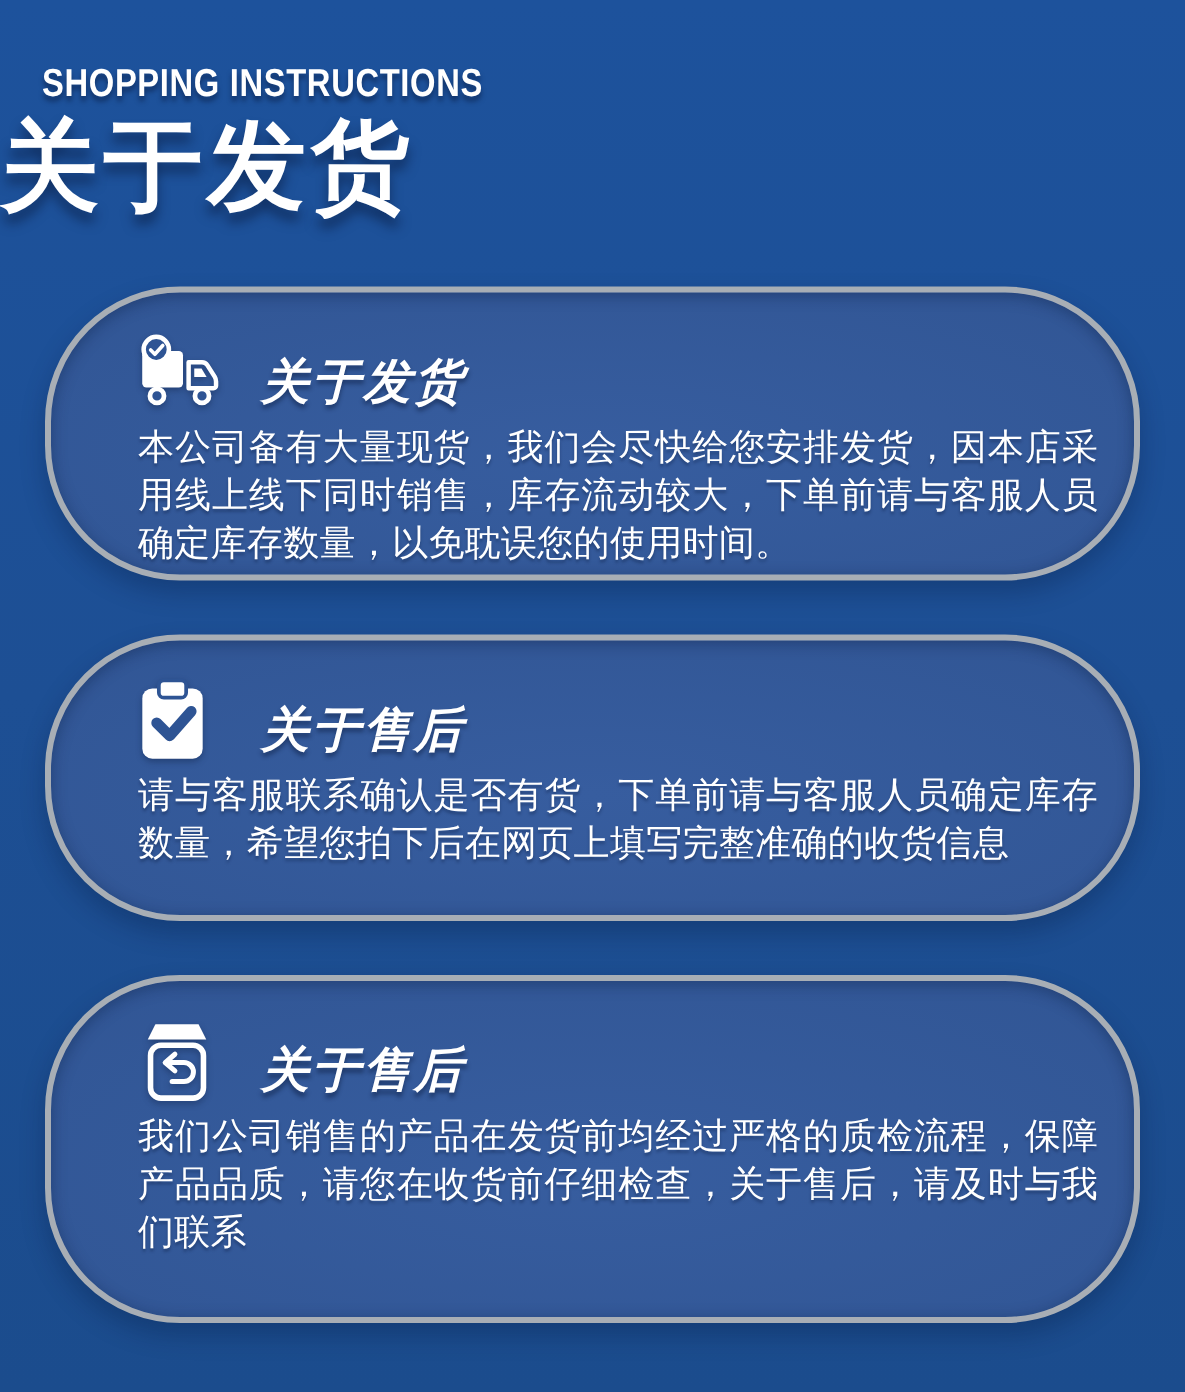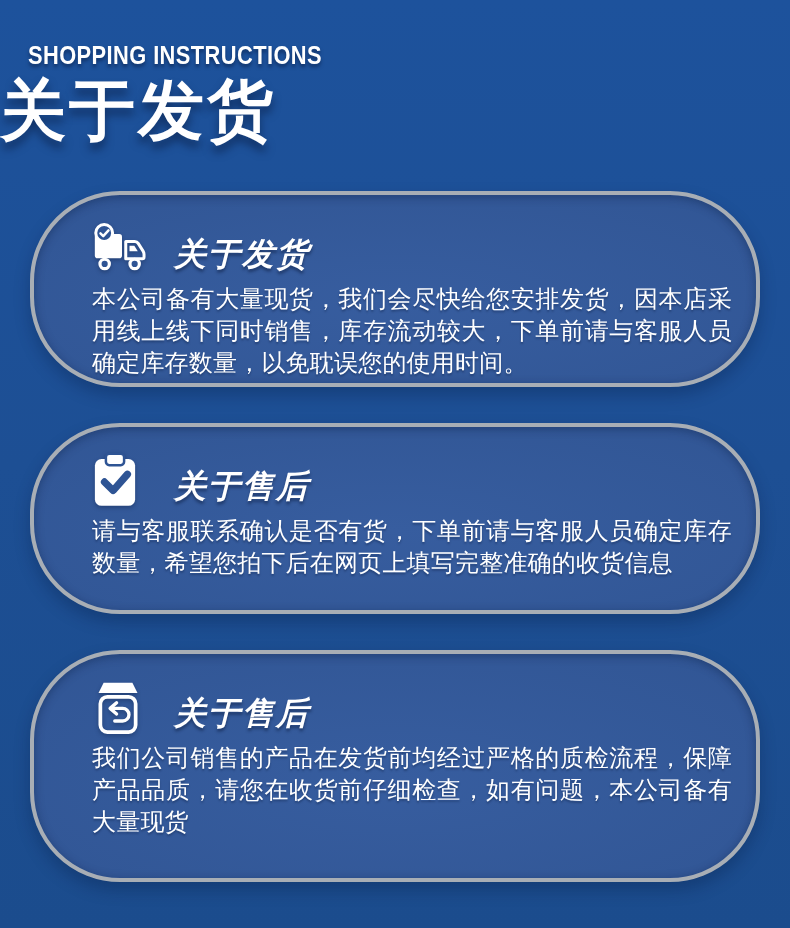--- a/index.html
+++ b/index.html
@@ -130,17 +130,17 @@
         <span class="card-icon">
           <svg width="52" height="56" viewBox="0 0 56 58">
             <path d="M7 14 L12.5 3 h31 L49 14 z" fill="#fff"></path>
             <rect x="9" y="18" width="38" height="38" rx="7.5" fill="none" stroke="#fff" stroke-width="4"></rect>
             <path d="M21 30.5 h12 a6.8 6.8 0 0 1 0 13.6 h-8.5" fill="none" stroke="#fff" stroke-width="3.6" stroke-linecap="round"></path>
             <path d="M26.5 24.5 L19.5 30.5 l7 6" fill="none" stroke="#fff" stroke-width="3.6" stroke-linecap="round" stroke-linejoin="round"></path>
           </svg>
         </span>
         <span class="card-title">关于售后</span>
       </div>
-      <div class="card-body">我们公司销售的产品在发货前均经过严格的质检流程，保障产品品质，请您在收货前仔细检查，如有问题，本公司备有大量现货</div>
+      <div class="card-body">我们公司销售的产品在发货前均经过严格的质检流程，保障产品品质，请您在收货前仔细检查，关于售后，请及时与我们联系</div>
     </div>
 
   </div>
 </div>
 
 </body></html>

